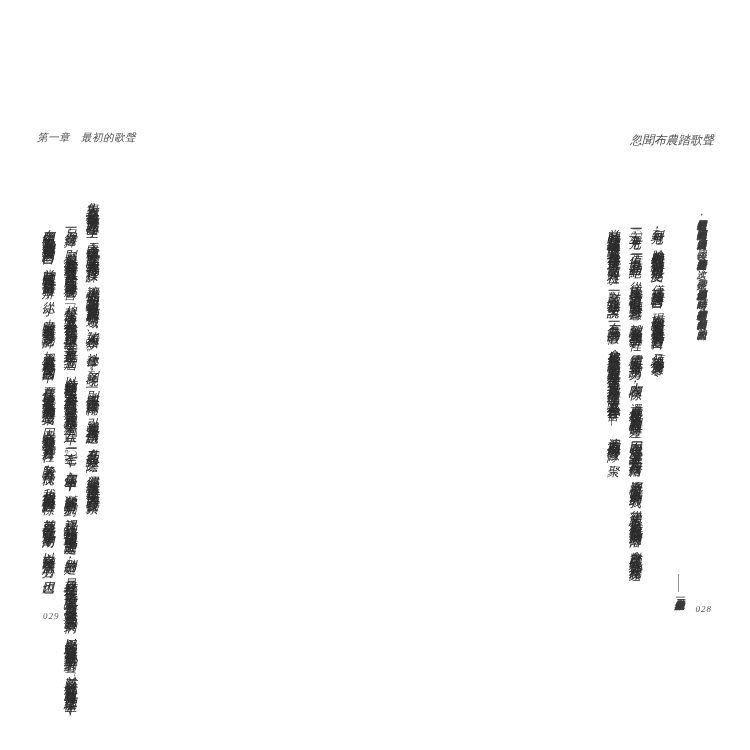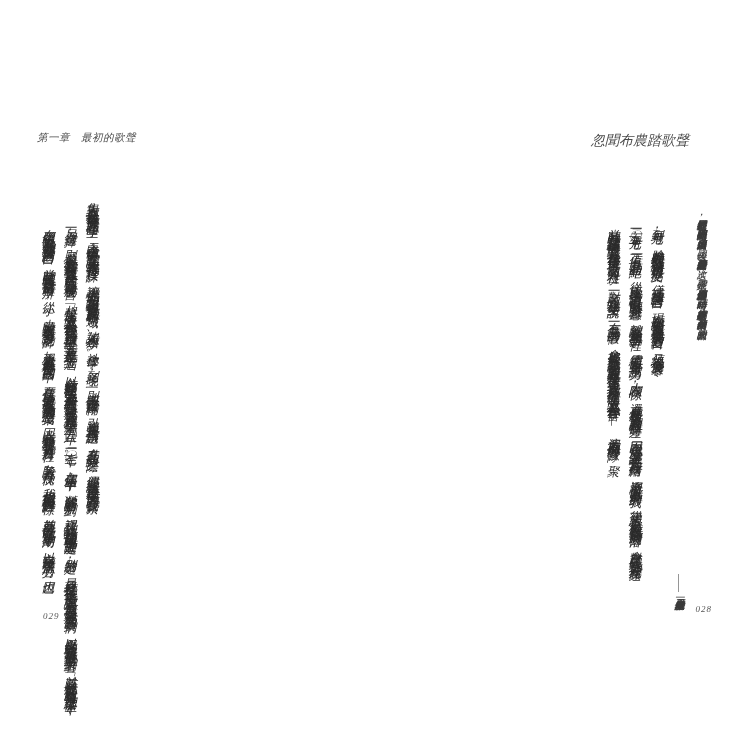--- a/index.html
+++ b/index.html
@@ -30,23 +30,23 @@
     color: #4a4a4a;
     white-space: nowrap;
   }
   .rh-left {
     left: 37px;
     top: 131px;
     font-size: 10.5px;
     letter-spacing: 0.5px;
   }
   .rh-right {
-    right: 61px;
+    right: 36px;
     top: 132px;
-    font-size: 14px;
+    font-size: 12px;
     letter-spacing: 0;
   }
 
   .page-number {
     position: absolute;
     font-size: 9px;
     color: #555555;
     letter-spacing: 1px;
   }
   .pn-left  { left: 43px;  top: 611px; }

